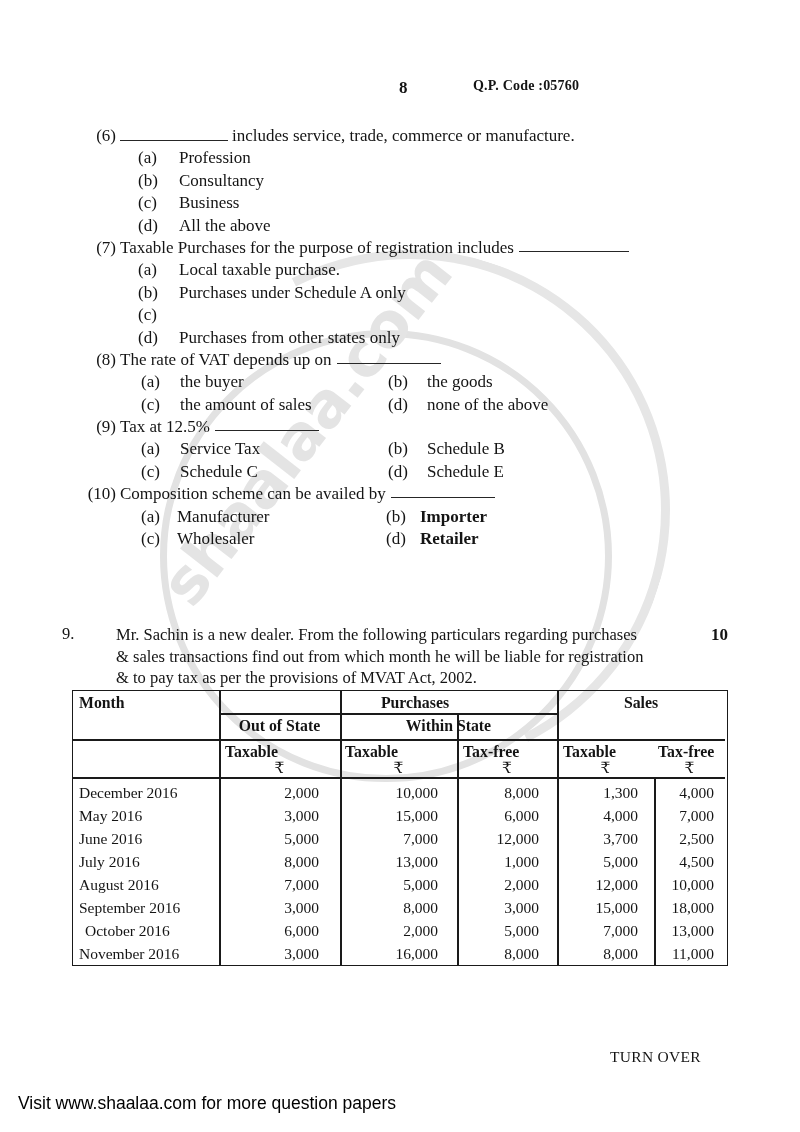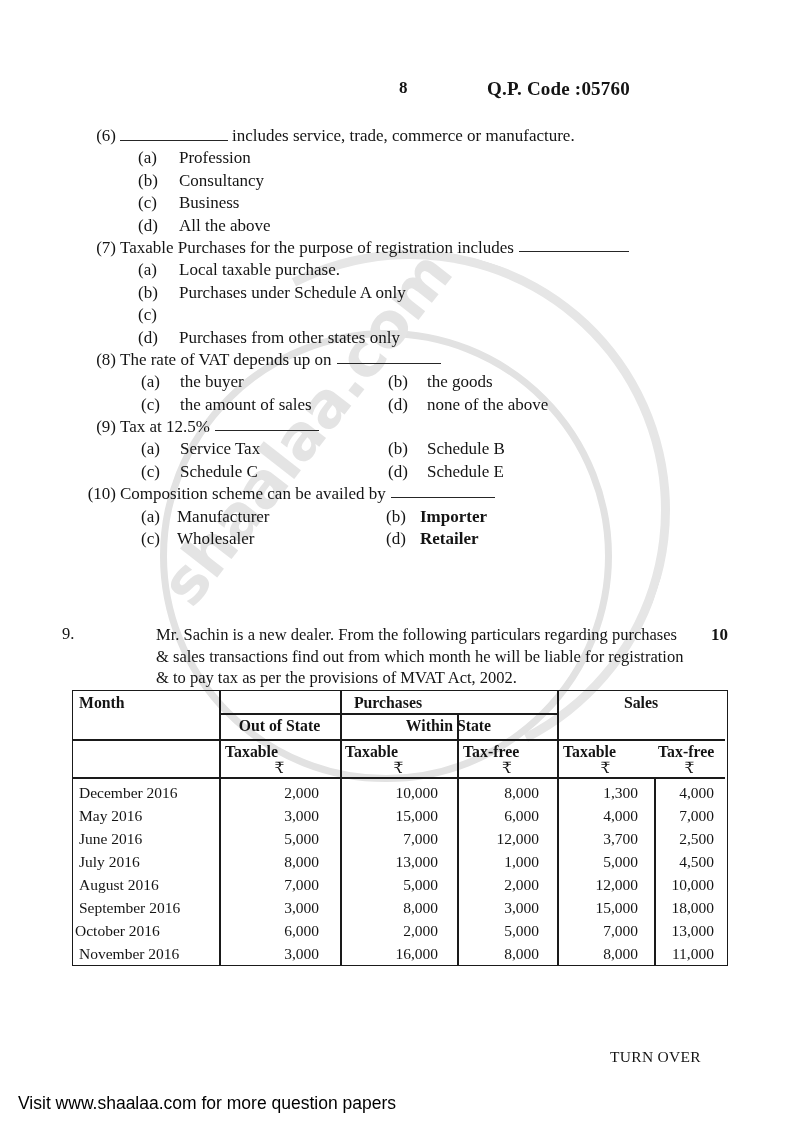--- a/index.html
+++ b/index.html
@@ -79,23 +79,23 @@
   }
   #page-number {
     position: absolute;
     left: 399px;
     top: 0;
     font-size: 17px;
     font-weight: bold;
   }
   #qp-code {
     position: absolute;
-    left: 487px;
+    left: 473px;
     top: 0;
-    font-size: 19px;
+    font-size: 14px;
     font-weight: bold;
     letter-spacing: 0.2px;
     white-space: nowrap;
   }
 
   
   #mcq-block {
     position: absolute;
     left: 0;
     top: 126px;
@@ -176,21 +176,21 @@
     left: 62px;
     top: 0;
   }
   #q9-body {
     position: absolute;
     left: 116px;
     top: 0;
     width: 584px;
     line-height: 21.5px;
   }
-  #q9-body .ln { display: block; white-space: nowrap; margin-left: 40px; }
+  #q9-body .ln { display: block; white-space: nowrap; }
   #q9-marks {
     position: absolute;
     left: 711px;
     top: 1px;
     font-size: 17px;
     font-weight: bold;
   }
   .tbl-wrap {
     position: absolute;
     left: 72px;
@@ -374,21 +374,21 @@
       <div class="vline" style="left:267px; top:0; height:274px;"></div>
       <div class="vline" style="left:384px; top:22px; height:252px;"></div>
       <div class="vline" style="left:484px; top:0; height:274px;"></div>
       <div class="vline" style="left:581px; top:86px; height:188px;"></div>
 
       <div class="hline" style="left:146px; top:22px; width:338px;"></div>
       <div class="hline" style="left:0; top:48px; width:652px;"></div>
       <div class="hline" style="left:0; top:86px; width:652px;"></div>
 
       <div class="cell hdr" style="left:6px; top:3px;">Month</div>
-      <div class="cell hdr ctr" style="left:146px; top:3px; width:338px;">Purchases</div>
+      <div class="cell hdr ctr" style="left:146px; top:3px; width:338px;padding-left:27px;">Purchases</div>
       <div class="cell hdr ctr" style="left:484px; top:3px; width:168px;">Sales</div>
 
       <div class="cell hdr ctr" style="left:146px; top:26px; width:121px;">Out of State</div>
       <div class="cell hdr ctr" style="left:267px; top:26px; width:217px;">Within State</div>
 
       <div class="cell hdr" style="left:152px; top:52px;">Taxable</div>
       <div class="cell hdr" style="left:272px; top:52px;">Taxable</div>
       <div class="cell hdr" style="left:390px; top:52px;">Tax-free</div>
       <div class="cell hdr" style="left:490px; top:52px;">Taxable</div>
       <div class="cell hdr" style="left:585px; top:52px;">Tax-free</div>
@@ -434,21 +434,21 @@
       <div class="cell rgt" style="left:484px; top:185px; width:81px;">12,000</div>
       <div class="cell rgt" style="left:581px; top:185px; width:60px;">10,000</div>
 
       <div class="cell" style="left:6px; top:208px;">September 2016</div>
       <div class="cell rgt" style="left:146px; top:208px; width:100px;">3,000</div>
       <div class="cell rgt" style="left:267px; top:208px; width:98px;">8,000</div>
       <div class="cell rgt" style="left:384px; top:208px; width:82px;">3,000</div>
       <div class="cell rgt" style="left:484px; top:208px; width:81px;">15,000</div>
       <div class="cell rgt" style="left:581px; top:208px; width:60px;">18,000</div>
 
-      <div class="cell" style="left:2px; top:231px;">October 2016</div>
+      <div class="cell" style="left:12px; top:231px;">October 2016</div>
       <div class="cell rgt" style="left:146px; top:231px; width:100px;">6,000</div>
       <div class="cell rgt" style="left:267px; top:231px; width:98px;">2,000</div>
       <div class="cell rgt" style="left:384px; top:231px; width:82px;">5,000</div>
       <div class="cell rgt" style="left:484px; top:231px; width:81px;">7,000</div>
       <div class="cell rgt" style="left:581px; top:231px; width:60px;">13,000</div>
 
       <div class="cell" style="left:6px; top:254px;">November 2016</div>
       <div class="cell rgt" style="left:146px; top:254px; width:100px;">3,000</div>
       <div class="cell rgt" style="left:267px; top:254px; width:98px;">16,000</div>
       <div class="cell rgt" style="left:384px; top:254px; width:82px;">8,000</div>

